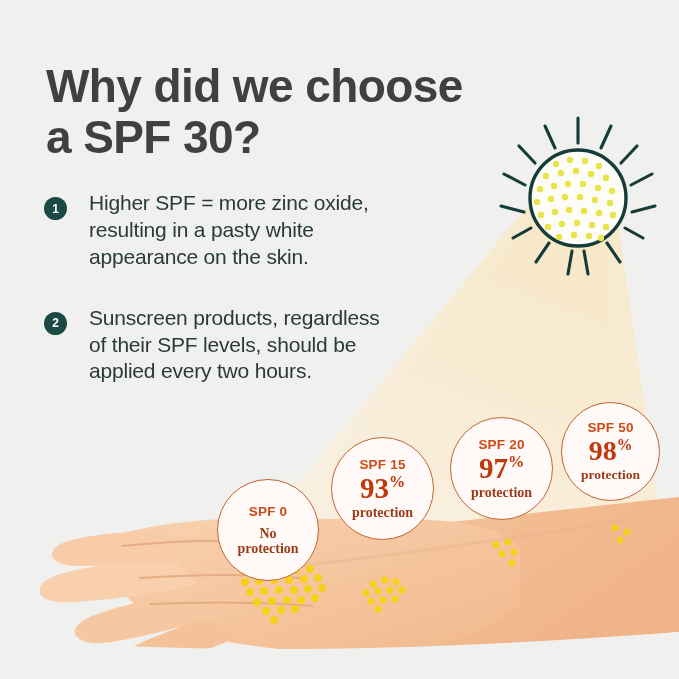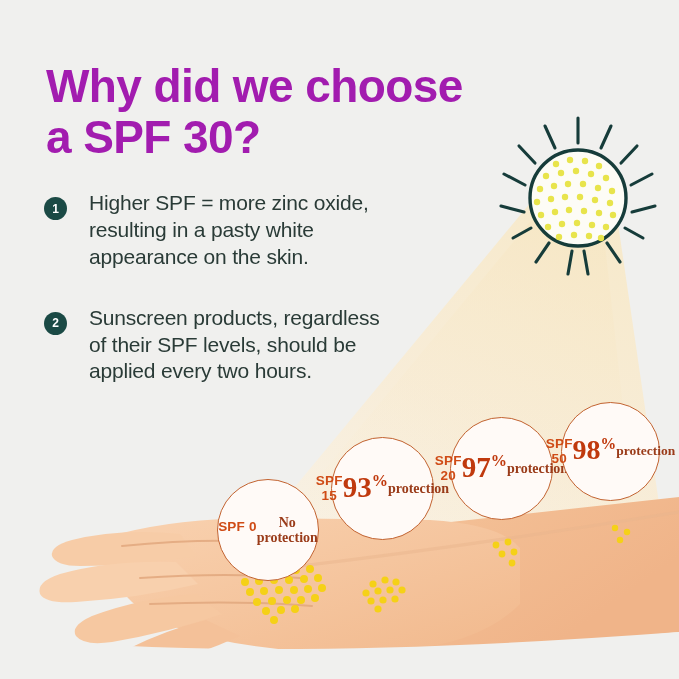--- a/index.html
+++ b/index.html
@@ -10,21 +10,21 @@
     overflow:hidden;
   }
   #stage{position:relative;width:679px;height:679px;overflow:hidden;background:#f0f0ee;}
 
   
   #art{position:absolute;inset:0;width:679px;height:679px;}
 
   
   .title{
     position:absolute;left:46px;top:30px;width:560px;
-    color:#a21caf;
+    color:#404040;
     font-size:46px;line-height:1.12;
     font-weight:bold;
     letter-spacing:-0.6px;
     white-space:pre-line;
     z-index:6;
   }
 
   
   .list{position:absolute;left:44px;top:190px;width:470px;z-index:6;}
   .item{position:relative;margin-bottom:26px;}
@@ -43,21 +43,21 @@
     letter-spacing:-0.2px;
     white-space:pre-line;
   }
 
   
   .spf{
     position:absolute;border-radius:50%;
     background:#fffaf7;
     border:1.4px solid #c2622f;
     box-sizing:border-box;
-    display:flex;flex-direction:row;
+    display:flex;flex-direction:column;
     align-items:center;justify-content:center;
     z-index:8;
     text-align:center;
   }
   .spf .lbl{
     font-family:"Liberation Sans", sans-serif;
     font-weight:bold;color:#cf4b16;
     letter-spacing:0.2px;
   }
   .spf .pct{

